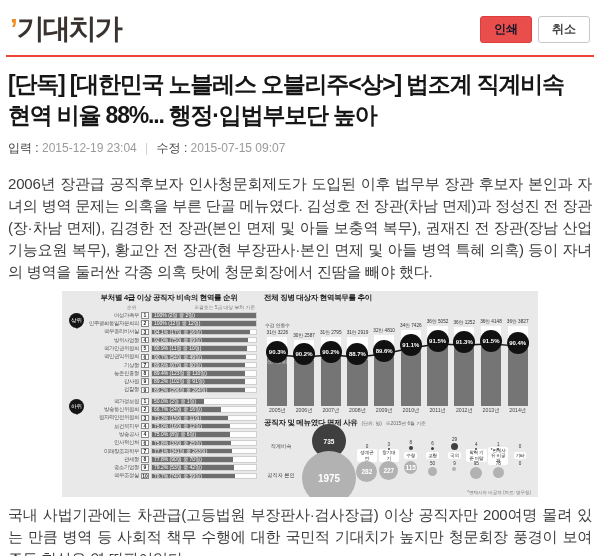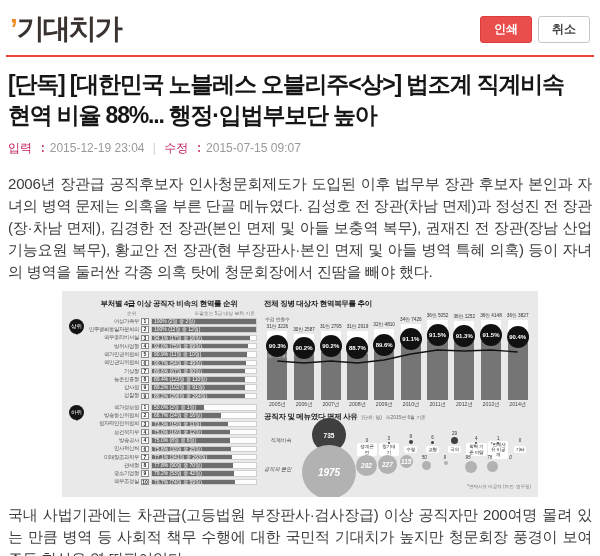--- a/index.html
+++ b/index.html
@@ -3,33 +3,33 @@
 <meta charset="utf-8">
 <style>
   * { box-sizing: border-box; }
   body { margin:0; width:600px; height:556px; overflow:hidden; background:#fff;
          font-family:"Liberation Sans", sans-serif; }
   .hdr { display:flex; justify-content:space-between; align-items:center; padding:10px 8px 5px 10px; }
   .logo { font-size:28px; font-weight:bold; color:#39322e; letter-spacing:-2px; }
   .logo .mark { color:#f28b1f; margin-right:1px; }
   .hbtns { display:flex; gap:6px; padding-right:2px; }
   .btn { font-family:inherit; font-size:12px; font-weight:bold; padding:4px 13px; border-radius:3px; cursor:pointer; }
-  .btn.print { background:#e94d4c; border:1px solid #dd3c3b; color:#ffffff; }
+  .btn.print { background:#e94d4c; border:1px solid #dd3c3b; color:#0f172a; }
   .btn.cancel { background:#fff; border:1px solid #c7c7c7; color:#444; }
   .redline { height:0; border:none; border-top:2px solid #ee4337; margin:2px 6px 0; }
   h1 { margin:12px 8px 0; font-size:23px; line-height:1.33; color:#161616; letter-spacing:-1.2px; font-weight:800; word-break:keep-all; }
   .meta { margin:10px 8px 0; font-size:12px; }
-  .meta .mlabel { color:#be185d;font-family:Liberation Mono, monospace; }
+  .meta .mlabel { color:#404040; }
   .meta .mval { color:#9a9a9a; }
   .meta .mdiv { color:#cfcfcf; margin:0 5px; }
   p.body { margin:16px 8px 0; font-size:15px; line-height:22px; color:#3c3c3c; text-align:justify; word-break:break-all; letter-spacing:-0.2px; }
   p.body.second { margin-top:7px; }
 
   
-  figure.ig { margin:8px auto 0; width:476px; height:206px; background:#e9e9e9; padding:8px 7px; display:flex; gap:7px; overflow:hidden; position:relative; }
+  figure.ig { margin:8px auto 0; width:476px; height:206px; background:#e9e9e9; padding:2px 7px; display:flex; gap:7px; overflow:hidden; position:relative; }
   .ig-title { font-size:7.5px; font-weight:bold; color:#1c1c1c; letter-spacing:-0.3px; }
   .ig-left { width:188px; flex:none; }
   .ig-left .ig-title { text-align:center; padding-left:12px; }
   .ig-sub { display:flex; justify-content:space-between; font-size:4.8px; color:#777; padding:1px 2px 1px 58px; }
   .ig-group { position:relative; padding-left:18px; margin-bottom:3px; }
   .ig-pin { position:absolute; left:0; top:2px; width:15px; height:15px; border-radius:50%; background:#151515; color:#fff; font-size:5.5px; display:flex; align-items:center; justify-content:center; }
   .ig-pin:after { content:""; position:absolute; bottom:-4px; left:5px; border:3px solid transparent; border-top:4px solid #151515; }
   .ig-row { display:flex; align-items:center; height:8.3px; gap:2px; }
   .ig-name { width:52px; flex:none; font-size:5.3px; color:#555; text-align:right; white-space:nowrap; overflow:hidden; letter-spacing:-0.3px; }
   .ig-rank { width:8px; height:6.5px; flex:none; background:#fff; border:1px solid #8a8a8a; font-size:5px; font-weight:bold; color:#222; text-align:center; line-height:5px; }
@@ -52,21 +52,21 @@
 
   .ex { margin-top:4px; }
   .exhead { display:flex; align-items:baseline; gap:4px; }
   .exunit, .exnote { font-size:4.8px; color:#666; }
   .exgrid { display:flex; margin-top:2px; }
   .excol { flex:1; display:flex; flex-direction:column; align-items:center; position:relative; }
   .exlabels { flex:none; width:38px; align-items:flex-end; }
   .exr1 { height:20px; display:flex; flex-direction:column; justify-content:flex-end; align-items:center; width:100%; }
   .chiprow { height:11px; display:flex; align-items:center; justify-content:center; width:100%; }
   .chip { background:#fff; border-radius:2px; font-size:4.6px; line-height:1.15; padding:1px 2px; text-align:center; color:#222; max-width:94%; letter-spacing:-0.2px; }
-  .exr2 { height:28px; display:flex; flex-direction:column; width:100%;font-style:italic; }
+  .exr2 { height:28px; display:flex; flex-direction:column; align-items:center; width:100%; }
   .exlabels .exr2 { justify-content:center; }
   .bub { border-radius:50%; color:#fff; font-weight:bold; display:flex; align-items:center; justify-content:center; flex:none; z-index:1; }
   .bub.dark { background:#3f3f3f; }
   .bub.light { background:#b2b2b2; }
   .bubnum { font-size:4.6px; color:#333; line-height:1.3; }
   .exlab { font-size:5.2px; color:#333; padding-right:4px; white-space:nowrap; }
   .exfoot { font-size:4.5px; color:#777; text-align:right; margin-top:1px; }
 </style>
 </head>
 <body>

